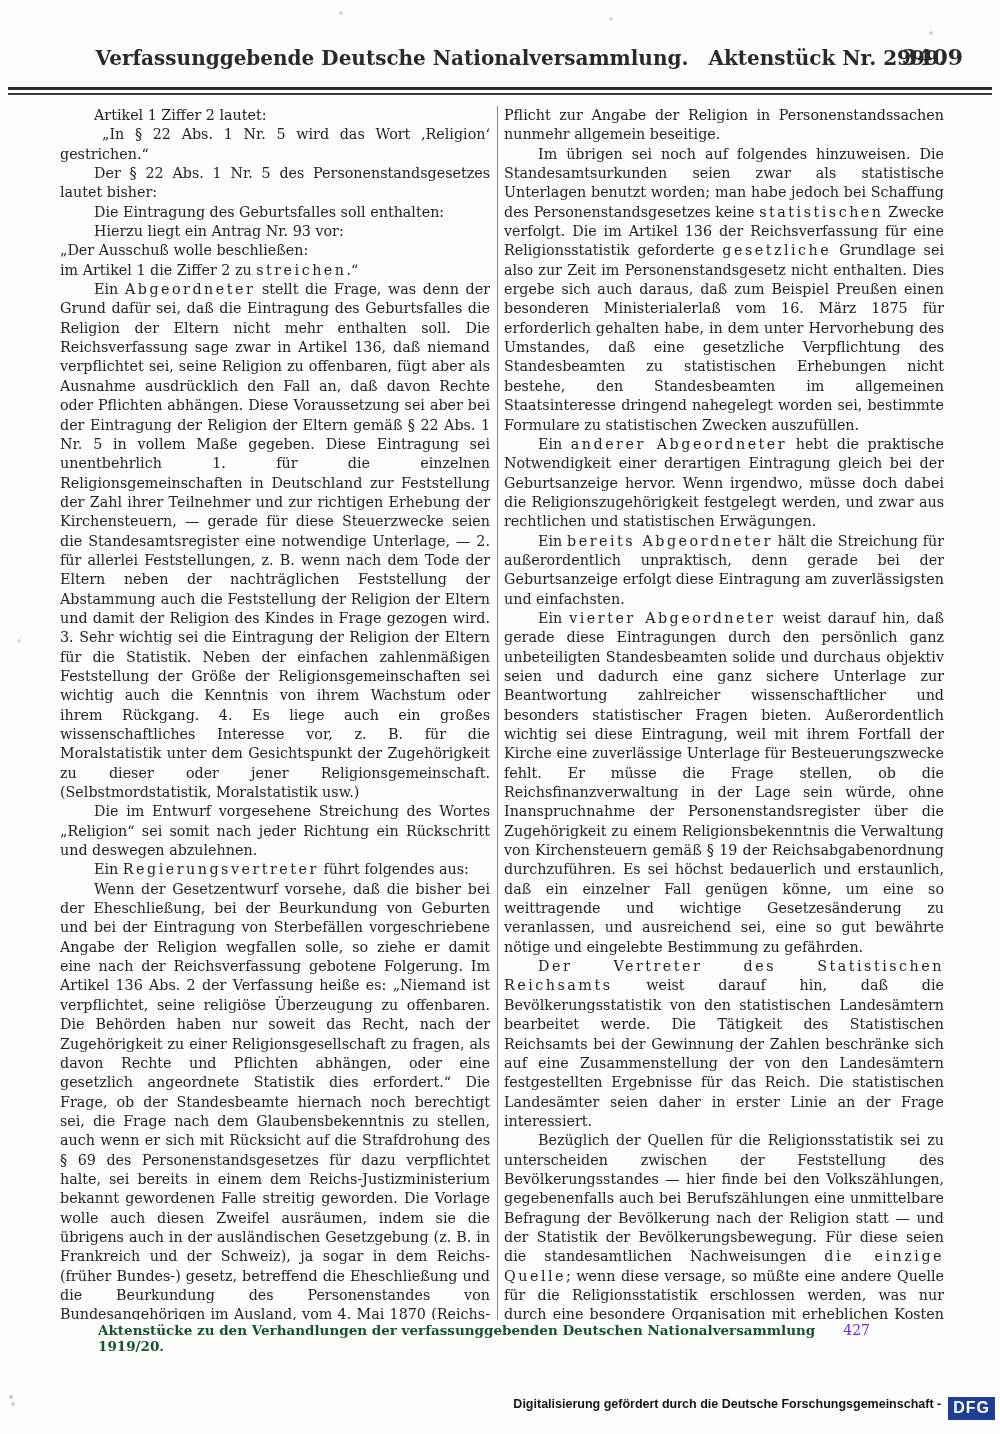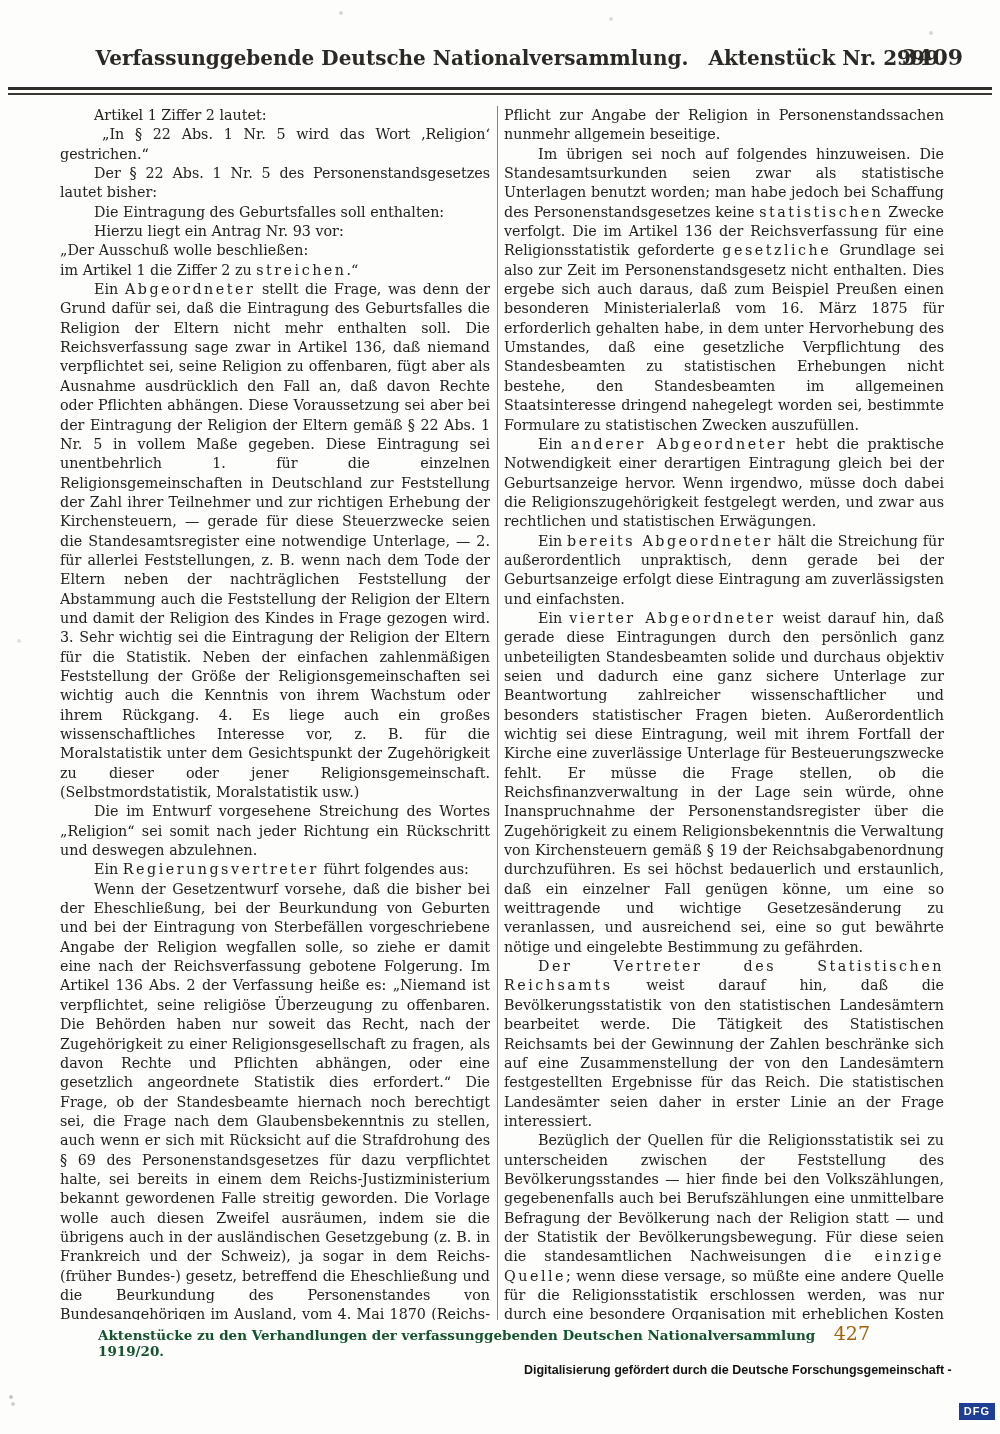--- a/index.html
+++ b/index.html
@@ -41,32 +41,32 @@
   .q2a{margin-left:56px;}
   .q2b{margin-left:90px;}
   .sp{letter-spacing:2.5px;}
   
   .ftr{
     position:absolute;top:1322px;left:98px;right:60px;
     display:flex;justify-content:space-between;align-items:baseline;
     padding-right:70px;
   }
   .ftr-line{font-weight:bold;font-size:13.5px;color:#14532d;}
-  .ftr-num{font-size:19px;color:#a16207;}
+  .ftr-num{font-size:14px;color:#6d28d9;}
   
   .credit{
     position:absolute;right:5px;bottom:14px;
     display:flex;align-items:flex-start;gap:7px;
     font-family:"Liberation Sans","DejaVu Sans",sans-serif;
   }
   .credit-text{font-size:12.5px;font-weight:bold;color:#141414;}
   .dfg{
     display:inline-block;padding:2px 5px 3px 5px;
     background:#1d3e94;color:#ffffff;
-    font-size:11px;font-weight:bold;letter-spacing:1px;margin-top:40px;
+    font-size:16px;font-weight:bold;letter-spacing:1px;
   }
   
   .specks{position:absolute;top:0;left:0;width:2px;height:2px;border-radius:50%;
     background:transparent;
     box-shadow:
       340px 12px 0 1px #d8d6d0,
       610px 18px 0 1px #dedcd6,
       930px 32px 0 1px #d8d6d0,
       18px 640px 0 1px #e3e1db,
       10px 1396px 0 1px #c9c7c1,

